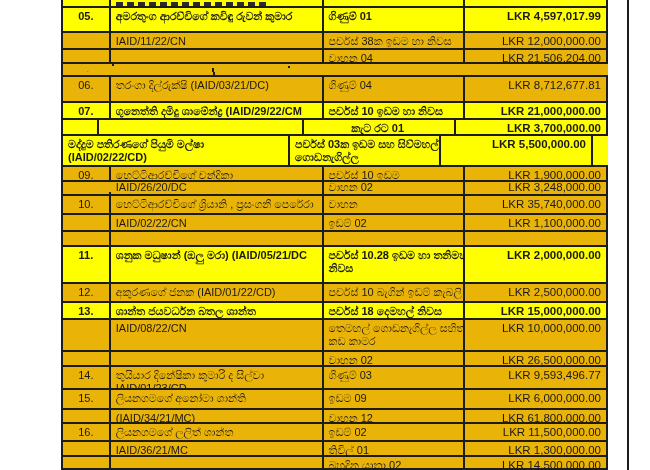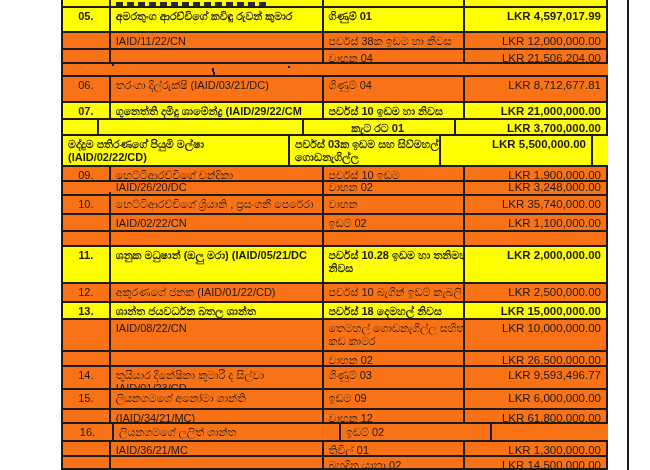--- a/index.html
+++ b/index.html
@@ -11,21 +11,21 @@
   }
   #doc-table{
     position:absolute;left:13px;top:0;width:547px;
     border-left:2px solid #1c1c1c;
     box-sizing:border-box;
     margin-left:48px;
   }
   .row{
     display:flex;box-sizing:border-box;
     border-bottom:2px solid #1c1c1c;
-    background:#f97316;overflow:hidden;
+    background:#eab308;overflow:hidden;
   }
   .row.hl{background:#ffff00;}
   .row.hl .cell{font-weight:700;}
   .cell{
     box-sizing:border-box;overflow:hidden;
     border-right:2px solid #1c1c1c;
     font-size:11px;line-height:13px;
     padding:2px 4px 0 5px;
     white-space:nowrap;
   }
@@ -274,20 +274,21 @@
       <div class="cell c4">LKR 61,800,000.00</div>
     </div>
     <div class="row" style="height: 18px;">
       <div class="cell c1">16.</div>
       <div class="cell c2">
         <span class="line2">ලියනගමගේ ලලිත් ශාන්ත</span>
       </div>
       <div class="cell c3">
         <span class="line2">ඉඩම් 02</span>
       </div>
+      <div class="cell c4">LKR 11,500,000.00</div>
     </div>
     <div class="row" style="height: 15px;">
       <div class="cell c1"></div>
       <div class="cell c2">
         <span class="line2">IAID/36/21/MC</span>
       </div>
       <div class="cell c3">
         <span class="line2">ත්‍රිවිල් 01</span>
       </div>
       <div class="cell c4">LKR 1,300,000.00</div>

